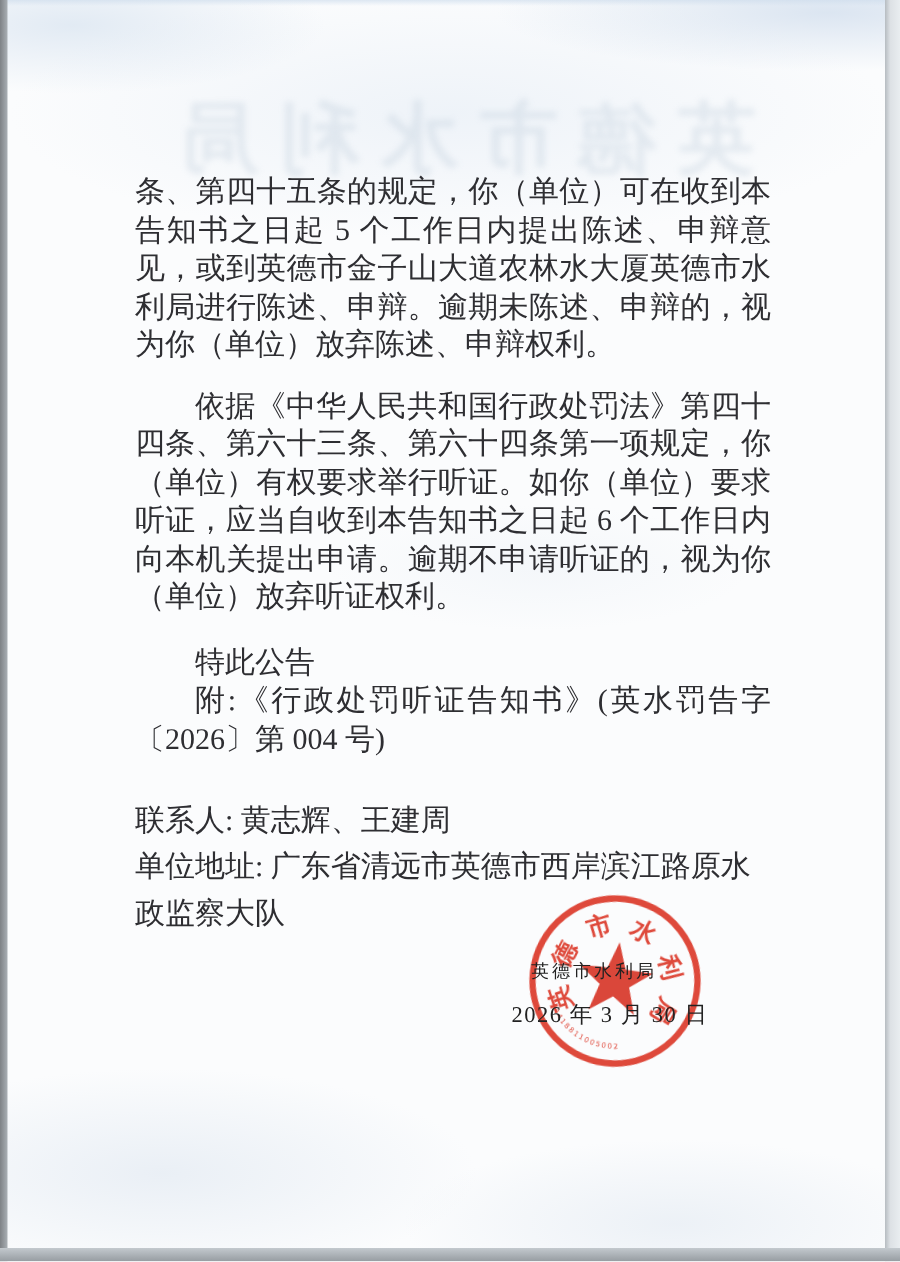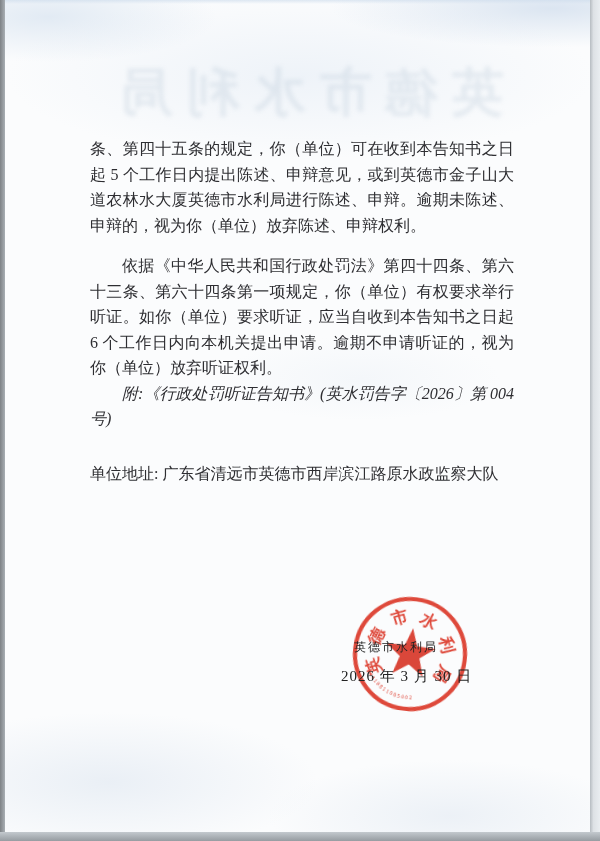--- a/index.html
+++ b/index.html
@@ -31,28 +31,28 @@
   .bleed{
     position:absolute;left:85px;top:58px;width:440px;
     font-size:52px;letter-spacing:14px;text-align:center;white-space:nowrap;
     color:#b7c7d6;opacity:.30;filter:blur(2.2px);
     transform:scaleX(-1);
     font-weight:bold;
   }
 
   
   .doc-body{
-    position:absolute;left:90px;top:136px;width:424px;
-    font-size:16px;line-height:25.5px;color:#2e2e32;
+    position:absolute;left:90px;top:116px;width:424px;
+    font-size:20px;line-height:25.5px;color:#2e2e32;
     text-align:justify;
   }
   .doc-body p{margin:0;}
   .para-2{margin-top:15px !important;text-indent:2em;}
   .para-closing{margin-top:18px !important;text-indent:2em;}
-  .para-attachment{text-indent:2em;font-style:italic;}
+  .para-attachment{text-indent:2em;}
   .contacts{margin-top:26px;line-height:31px;}
   .contacts p{margin:0;text-align:left;}
 
   
   .sig-name{
     position:absolute;left:354px;top:639px;
     font-size:12px;letter-spacing:2px;color:#222;z-index:3;white-space:nowrap;
   }
   .sig-date{
     position:absolute;left:341px;top:667px;
@@ -77,22 +77,24 @@
 </head>
 <body>
 
 <div class="page">
 
   <div class="bleed">英德市水利局</div>
 
   <div class="doc-body">
     <p class="para-1">条、第四十五条的规定，你（单位）可在收到本告知书之日起 5 个工作日内提出陈述、申辩意见，或到英德市金子山大道农林水大厦英德市水利局进行陈述、申辩。逾期未陈述、申辩的，视为你（单位）放弃陈述、申辩权利。</p>
     <p class="para-2">依据《中华人民共和国行政处罚法》第四十四条、第六十三条、第六十四条第一项规定，你（单位）有权要求举行听证。如你（单位）要求听证，应当自收到本告知书之日起 6 个工作日内向本机关提出申请。逾期不申请听证的，视为你（单位）放弃听证权利。</p>
+    <p class="para-closing">特此公告</p>
     <p class="para-attachment">附:《行政处罚听证告知书》(英水罚告字〔2026〕第 004 号)</p>
     <div class="contacts">
+      <p>联系人: 黄志辉、王建周</p>
       <p>单位地址: 广东省清远市英德市西岸滨江路原水政监察大队</p>
     </div>
   </div>
 
   <div class="seal-wrap">
     <svg width="120" height="120" viewBox="0 0 120 120">
       <circle class="seal-ring" cx="60" cy="60" r="55"></circle>
       <polygon class="seal-star" points="60,34 66.11,51.59 84.73,51.97 69.89,63.21 75.28,81.03 60,70.4 44.72,81.03 50.11,63.21 35.27,51.97 53.89,51.59"></polygon>
       <g id="seal-arc">
           <text x="60" y="27.5" transform="rotate(-115 60 60)" class="seal-arc-char">英</text>

